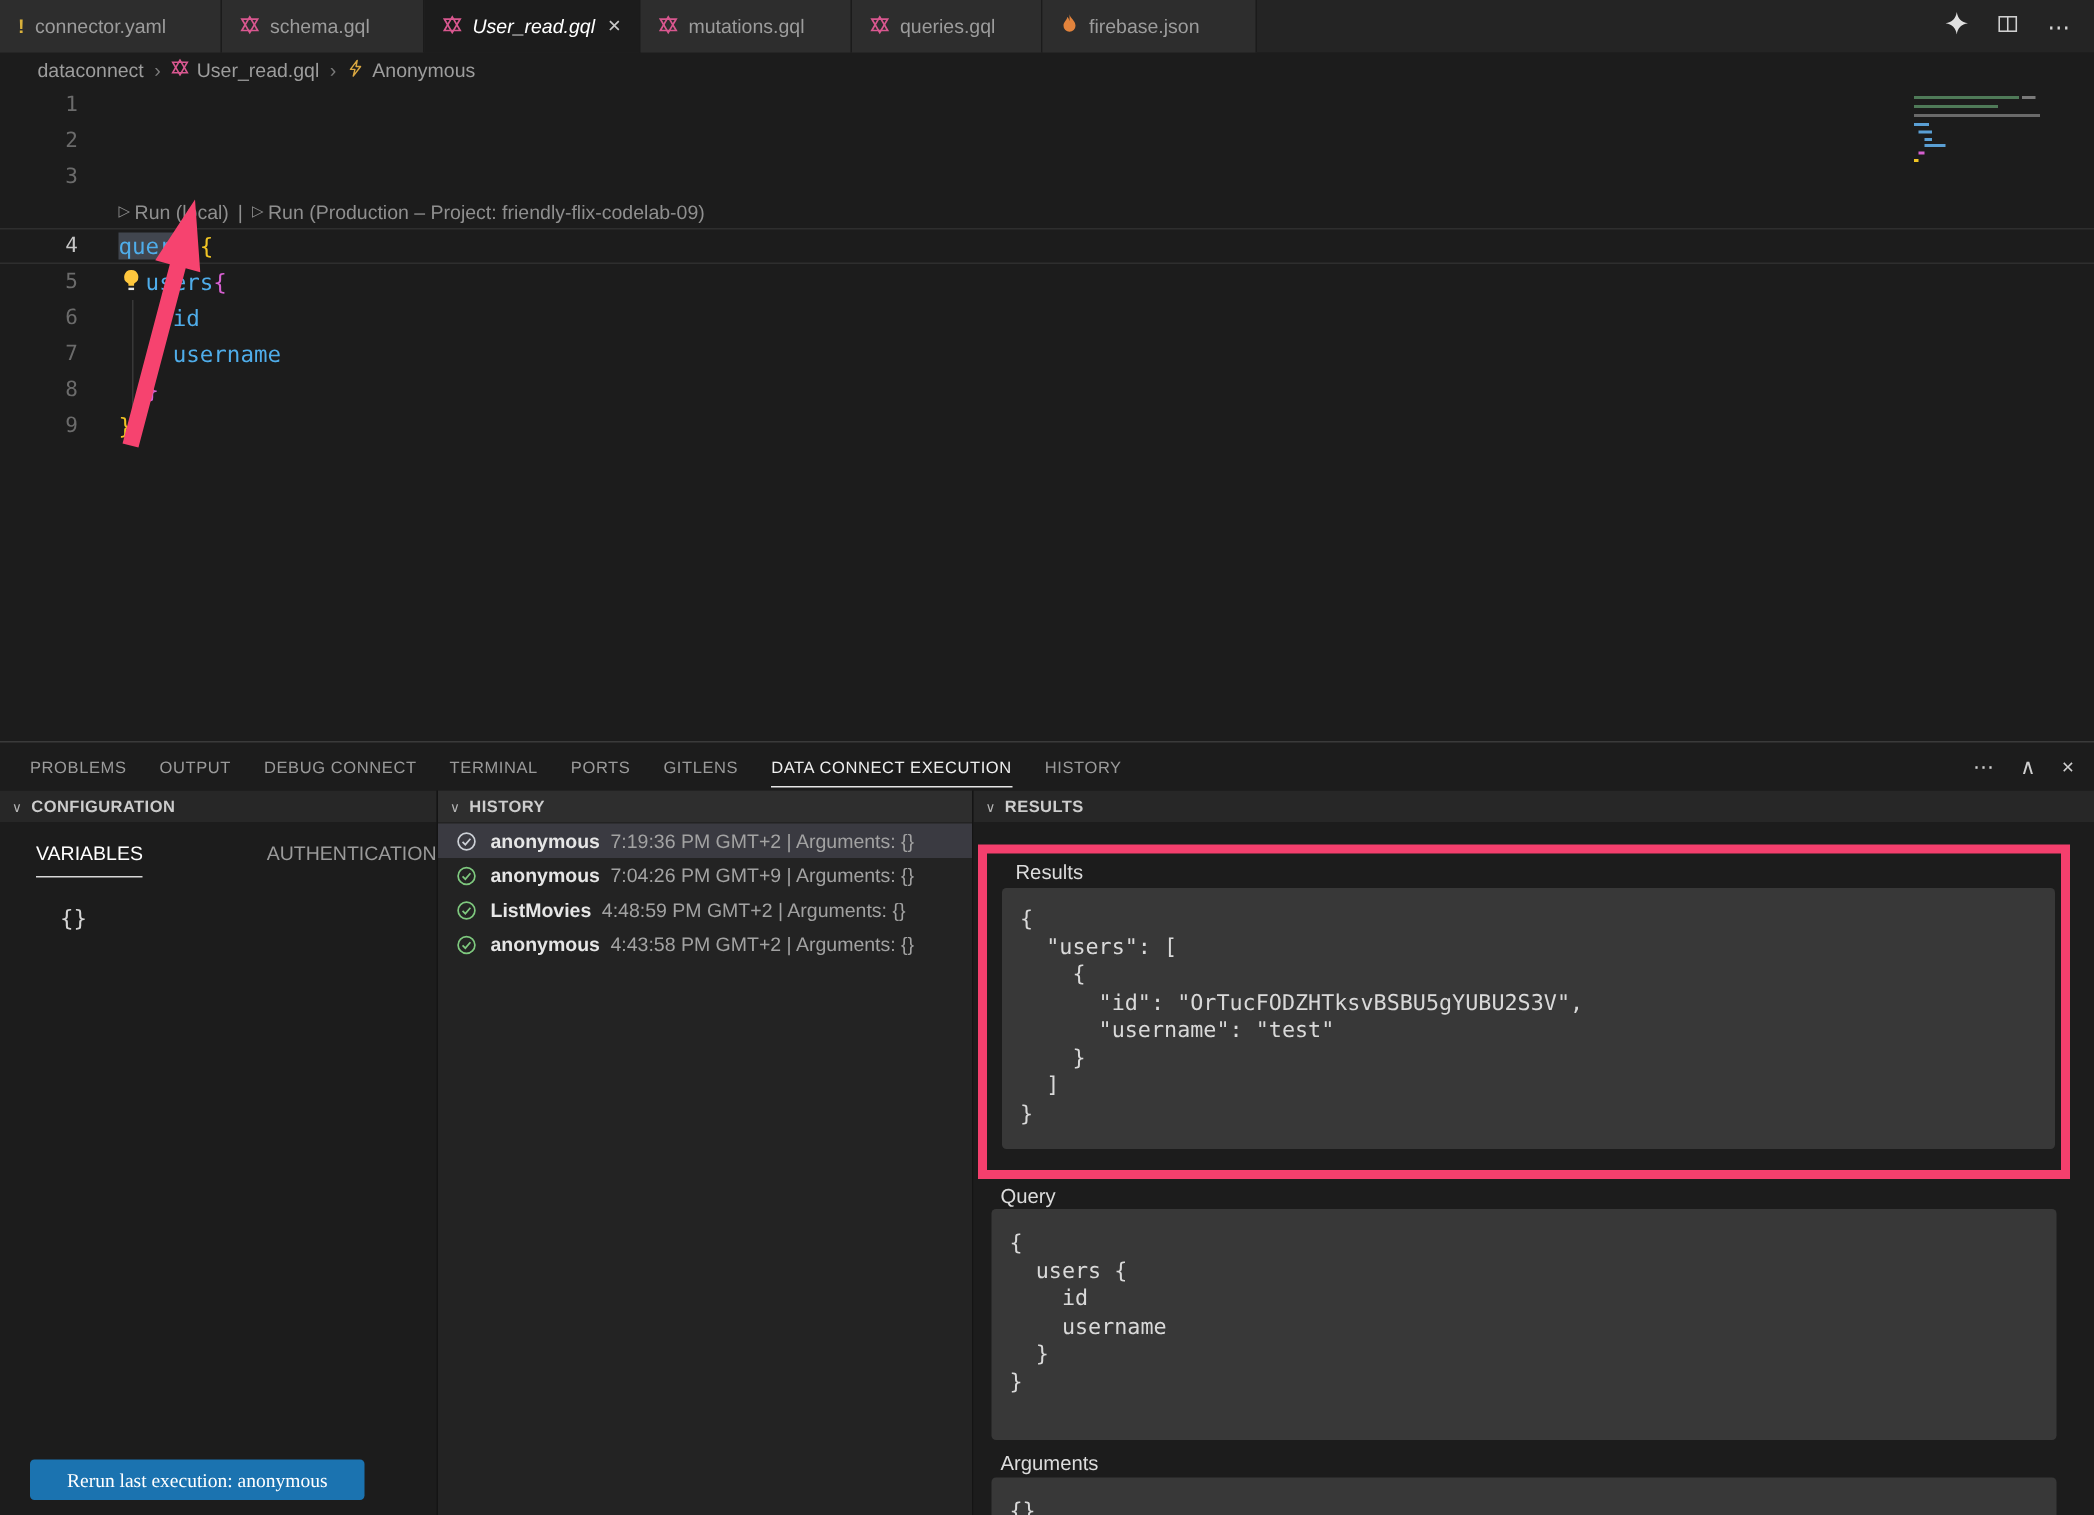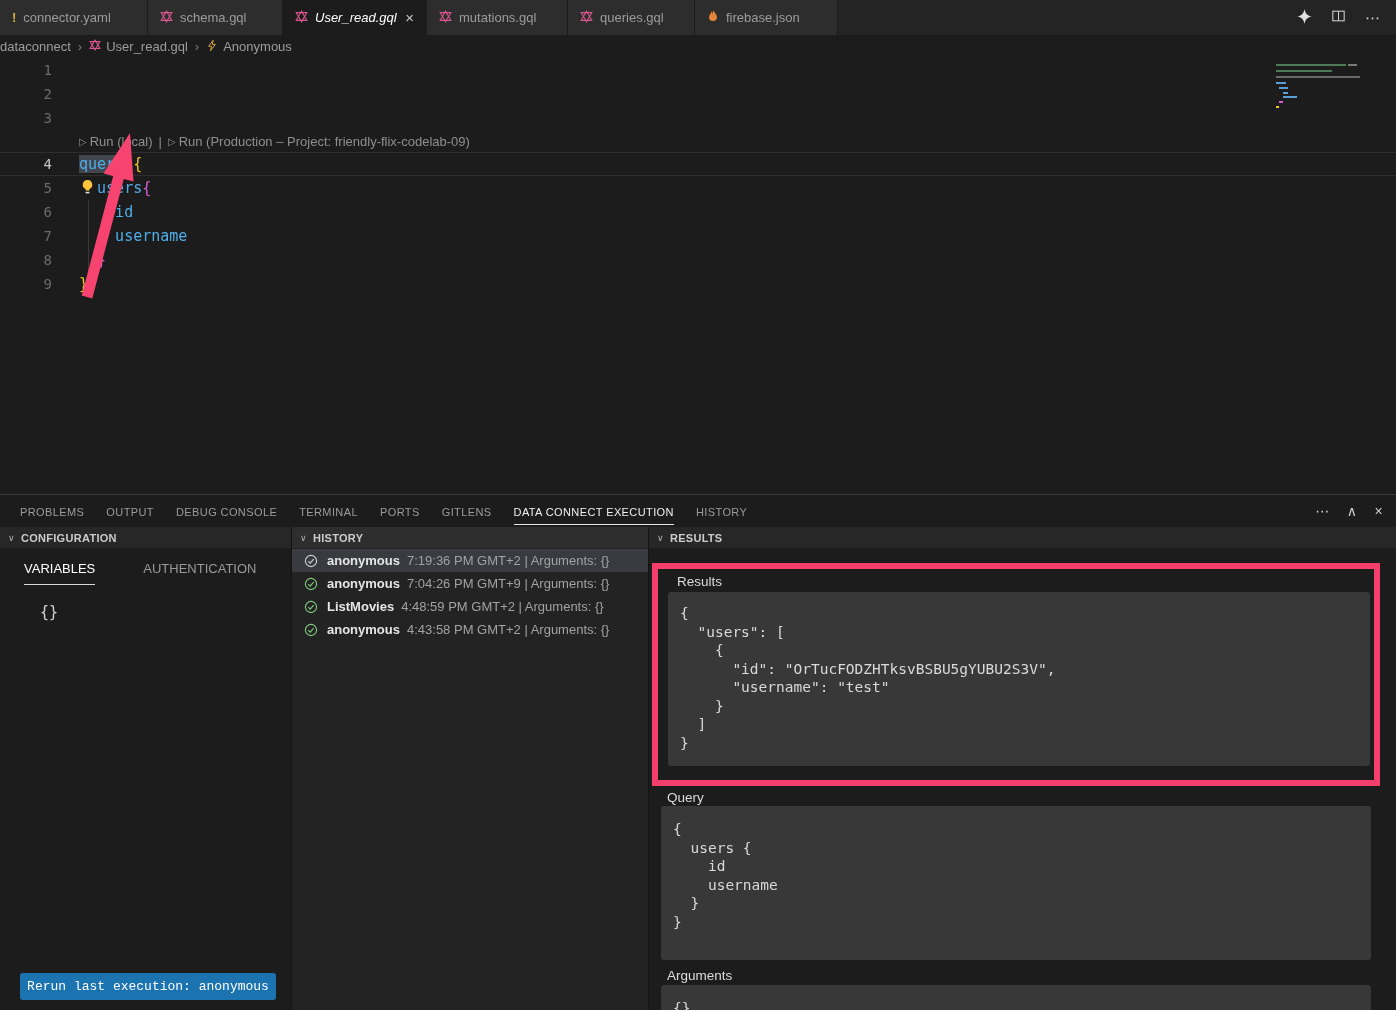--- a/index.html
+++ b/index.html
@@ -8,21 +8,21 @@
   
   .tabbar{height:35px;background:#242424;display:flex;align-items:stretch;}
   .tab{display:flex;align-items:center;gap:7px;padding:0 12px;background:#2d2d2d;color:#9c9c9c;
        font-size:13px;border-right:1px solid #1b1b1b;box-sizing:border-box;cursor:pointer;}
   .tab.w1{width:148px}.tab.w2{width:135px}.tab.w3{width:144px}.tab.w4{width:141px}.tab.w5{width:127px}.tab.w6{width:143px}
   .tab.active{background:#1c1c1c;color:#fff;font-style:italic;}
   .tab .tclose{margin-left:auto;color:#c8c8c8;font-style:normal;font-size:15px;line-height:1;}
   .yaml-bang{color:#d9b13b;font-weight:bold;font-size:13px;}
   .editor-actions{margin-left:auto;display:flex;align-items:center;gap:19px;padding-right:16px;color:#d6d6d6;font-size:15px;}
   
-  .breadcrumb{height:23px;display:flex;align-items:center;gap:7px;padding-left:0;font-size:13px;color:#9d9d9d;background:#1c1c1c;text-align:right;}
+  .breadcrumb{height:23px;display:flex;align-items:center;gap:7px;padding-left:25px;font-size:13px;color:#9d9d9d;background:#1c1c1c;text-align:right;}
   .crumb{display:flex;align-items:center;gap:5px;cursor:pointer;}
   .bsep{color:#7a7a7a;font-size:13px;}
   
   .editor{position:relative;height:436px;background:#1c1c1c;font-family:"DejaVu Sans Mono",monospace;font-size:15px;}
   .crow{display:flex;align-items:center;height:24px;}
   .crow.cur{border-top:1px solid #2e2e2e;border-bottom:1px solid #2e2e2e;box-sizing:border-box;}
   .ln{width:52px;flex:none;text-align:right;color:#6b6b6b;font-size:14px;}
   .ln.curln{color:#c6c6c6;}
   .code{margin-left:27px;white-space:pre;}
   .tk.comment{color:#6a9955;font-style:italic;}
@@ -51,26 +51,26 @@
   .col{position:relative;overflow:hidden;}
   .col.config{background:#1c1c1c;border-right:1px solid #141414;}
   .col.history{background:#232323;border-right:1px solid #141414;}
   .col.results{background:#1c1c1c;}
   .sec-header{height:21px;display:flex;align-items:center;gap:6px;padding-left:8px;font-size:11px;font-weight:bold;color:#cccccc;letter-spacing:.3px;cursor:pointer;}
   .config .sec-header{background:#272727;}
   .history .sec-header{background:#2e2e2e;}
   .results .sec-header{background:#272727;}
   .chev{font-size:9px;font-weight:normal;color:#b5b5b5;}
   
-  .config-tabs{display:flex;gap:48px;padding:13px 0 0 24px;font-size:13px;color:#9a9a9a;}
+  .config-tabs{display:flex;gap:30px;padding:13px 0 0 24px;font-size:13px;color:#9a9a9a;justify-content:space-between;}
   .ctab{cursor:pointer;padding-bottom:8px;}
   .ctab.active{color:#fff;border-bottom:1px solid #d8d8d8;}
   .vars{font-family:"DejaVu Sans Mono",monospace;font-size:15px;color:#d4d4d4;margin:18px 0 0 40px;}
-  .rerun{position:absolute;left:20px;bottom:10px;width:256px;height:27px;background:#1b73b0;color:#fff;border:none;border-radius:3px;
-         font-size:13px;font-family:Liberation Mono, monospace;cursor:pointer;}
+  .rerun{position:absolute;left:20px;bottom:10px;width:223px;height:27px;background:#1b73b0;color:#fff;border:none;border-radius:3px;
+         font-size:13px;font-family:Liberation Serif, serif;cursor:pointer;}
   
   .hlist{margin-top:1px;}
   .hrow{height:23px;display:flex;align-items:center;padding-left:12px;font-size:13px;cursor:pointer;}
   .hrow.selected{background:#3a3a41;}
   .hrow svg{flex:none;margin-right:9px;}
   .hname{color:#e6e6e6;font-weight:600;margin-right:7px;}
   .hmeta{color:#a2a2a2;}
   
   .pink-box{position:absolute;left:3px;top:36px;width:728px;height:223px;border:6px solid #f43f6d;box-sizing:border-box;padding:2px 7px 0;}
   .blk-label{font-size:13.5px;color:#dcdcdc;height:21px;display:flex;align-items:center;padding-left:12px;}
@@ -229,21 +229,21 @@
 
     <svg class="arrow-svg" width="200" height="260" viewBox="0 0 200 260">
       <polygon points="92.3,240.4 123.8,120.9 133.5,123.5 130,75 103.5,115.5 113.2,118.1 81.7,237.6" fill="#f6436f"></polygon>
     </svg>
   </div>
 
   <div class="panel">
     <div class="panel-tabs">
       <span class="ptab">PROBLEMS</span>
       <span class="ptab">OUTPUT</span>
-      <span class="ptab">DEBUG CONSOLE</span>
+      <span class="ptab">DEBUG CONNECT</span>
       <span class="ptab">TERMINAL</span>
       <span class="ptab">PORTS</span>
       <span class="ptab">GITLENS</span>
       <span class="ptab active">DATA CONNECT EXECUTION</span>
       <span class="ptab">HISTORY</span>
       <span class="pactions">
         <span>⋯</span>
         <span>∧</span>
         <span>×</span>
       </span>

